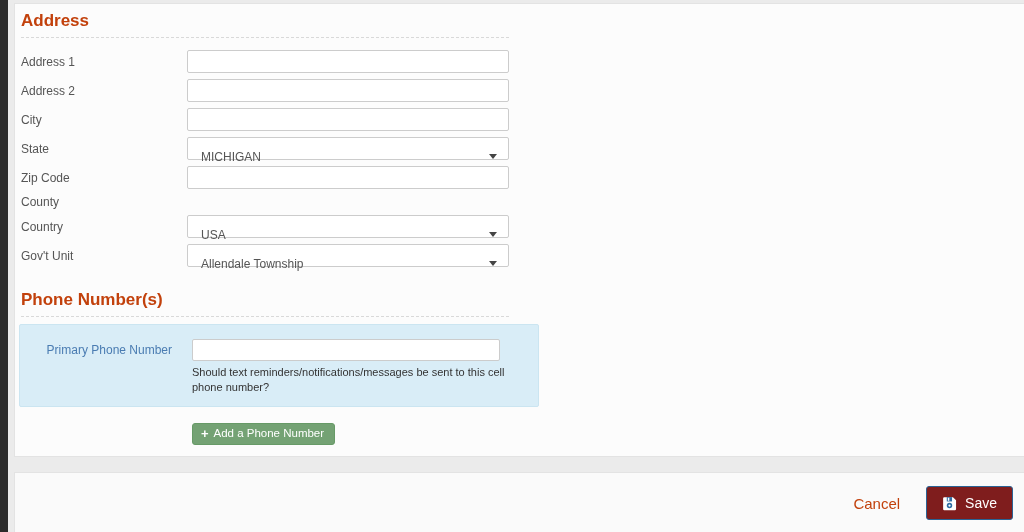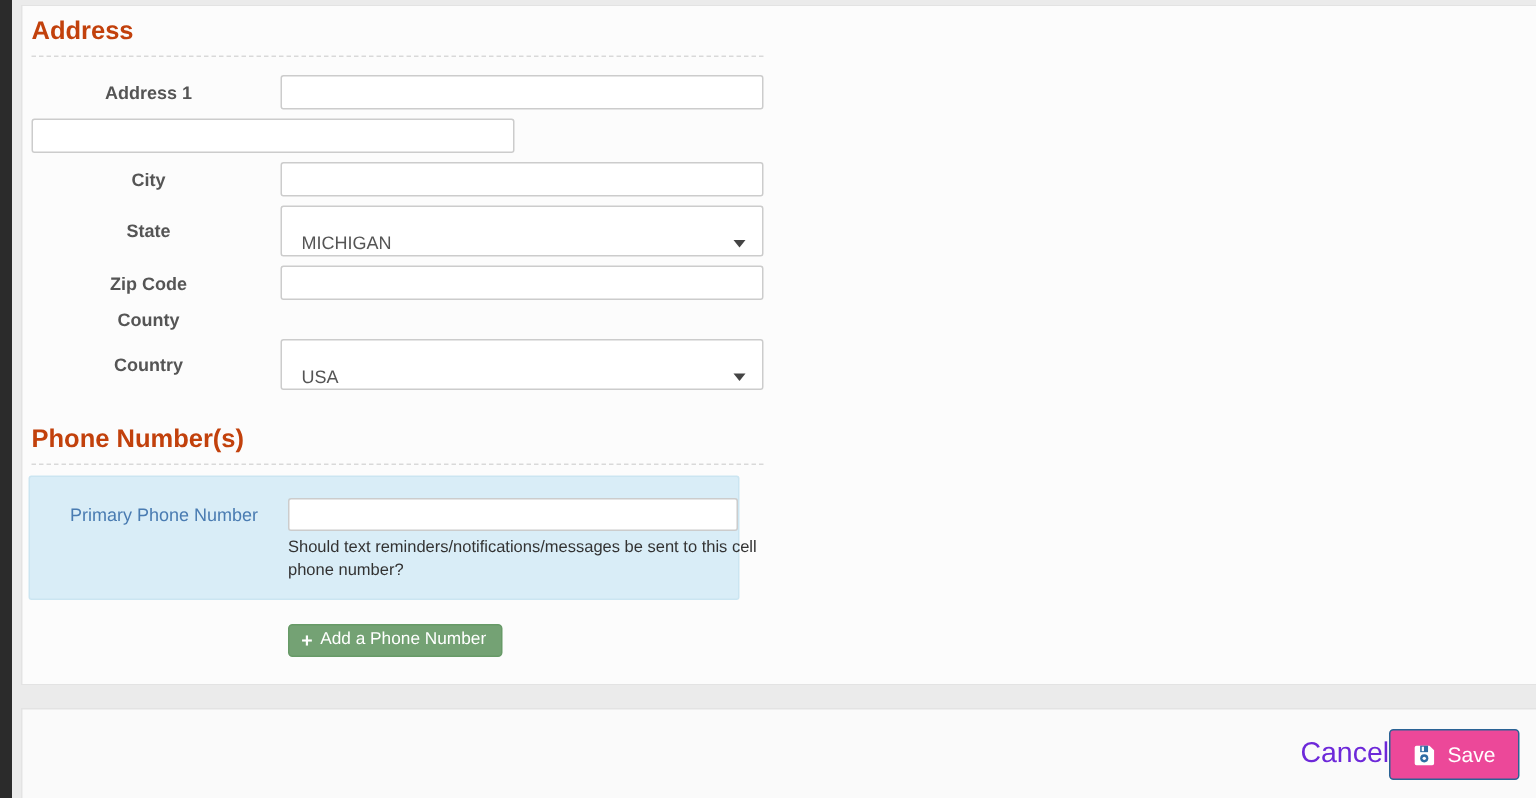--- a/index.html
+++ b/index.html
@@ -32,52 +32,51 @@
     color: #c2410c;
     font-size: 17px;
     font-weight: 700;
     padding: 7px 0 6px 0;
     border-bottom: 1px dashed #d9d9d9;
     width: 488px;
   }
   .form-area { margin-top: 12px; }
   .form-row { display: flex; align-items: center; margin-bottom: 6px; }
   .control-label {
-    width: 156px; text-align: center; margin-right: 10px;
+    width: 156px; text-align: left; margin-right: 10px;
     font-size: 12px; color: #555;
     flex: none;
-    font-weight: bold;
   }
   .text-input {
     width: 322px; height: 23px;
     border: 1px solid #ccc; border-radius: 2px;
     background: #fff; padding: 0 8px;
     font-size: 12px; color: #555;
     font-family: "Liberation Sans", sans-serif;
     outline: none;
   }
   .select-box {
-    width: 322px; height: 34px;
+    width: 322px; height: 23px;
     border: 1px solid #ccc; border-radius: 2px;
     background: #fff;
     display: flex; align-items: center; justify-content: space-between;
     padding: 16px 11px 0 13px;
     font-size: 12px; color: #555;
     cursor: pointer;
   }
   .caret-down {
     width: 0; height: 0;
     border-left: 4px solid transparent;
     border-right: 4px solid transparent;
     border-top: 5px solid #444;
   }
   .phone-header { margin-top: 16px; }
   .phone-panel {
     margin-left: -2px; margin-top: 7px;
-    width: 474px;
+    width: 520px;
     background: #d9edf7;
     border: 1px solid #cbe5f1;
     border-radius: 2px;
     padding: 14px 0 10px 0;
   }
   .panel-row { display: flex; align-items: center; }
   .panel-label {
     width: 152px; text-align: right; margin-right: 20px;
     font-size: 12px; color: #4a7cb2;
     flex: none;
@@ -102,25 +101,26 @@
     background: #74a274;
     border: 1px solid #679a67;
     border-radius: 3px;
     color: #fff; font-size: 11.5px;
     padding: 3px 10px 4px 8px;
     cursor: pointer;
     font-family: "Liberation Sans", sans-serif;
   }
   .plus-glyph { font-size: 13px; font-weight: bold; margin-right: 5px; line-height: 1; }
   .cancel-link {
-    color: #6d28d9; font-size: 19px;
+    color: #c2410c; font-size: 15px;
+    margin-right: 26px;
     text-decoration: none; cursor: pointer;
   }
   .btn-save {
-    background: #ec4899;
+    background: #7f1d1d;
     border: 1px solid #2a6395;
     border-radius: 3px;
     color: #fff; font-size: 14px;
     padding: 8px 15px;
     display: inline-flex; align-items: center; gap: 8px;
     cursor: pointer;
     font-family: "Liberation Sans", sans-serif;
   }
 </style>
 </head>
@@ -131,20 +131,21 @@
 <div class="main-card">
 
   <div class="section-header">Address</div>
 
   <div class="form-area">
     <div class="form-row">
       <label class="control-label">Address 1</label>
       <input class="text-input" value="" style="">
     </div>
     <div class="form-row">
+      <label class="control-label">Address 2</label>
       <input class="text-input" value="" style="">
     </div>
     <div class="form-row">
       <label class="control-label">City</label>
       <input class="text-input" value="" style="">
     </div>
     <div class="form-row">
       <label class="control-label">State</label>
       <div class="select-box">
         <span>MICHIGAN</span>
@@ -155,20 +156,27 @@
       <label class="control-label">Zip Code</label>
       <input class="text-input" value="" style="">
     </div>
     <div class="form-row">
       <label class="control-label">County</label>
     </div>
     <div class="form-row">
       <label class="control-label">Country</label>
       <div class="select-box">
         <span>USA</span>
+        <span class="caret-down"></span>
+      </div>
+    </div>
+    <div class="form-row">
+      <label class="control-label">Gov't Unit</label>
+      <div class="select-box">
+        <span>Allendale Township</span>
         <span class="caret-down"></span>
       </div>
     </div>
   </div>
 
   <div class="section-header phone-header">Phone Number(s)</div>
 
   <div class="phone-panel">
     <div class="panel-row">
       <label class="panel-label">Primary Phone Number</label>

